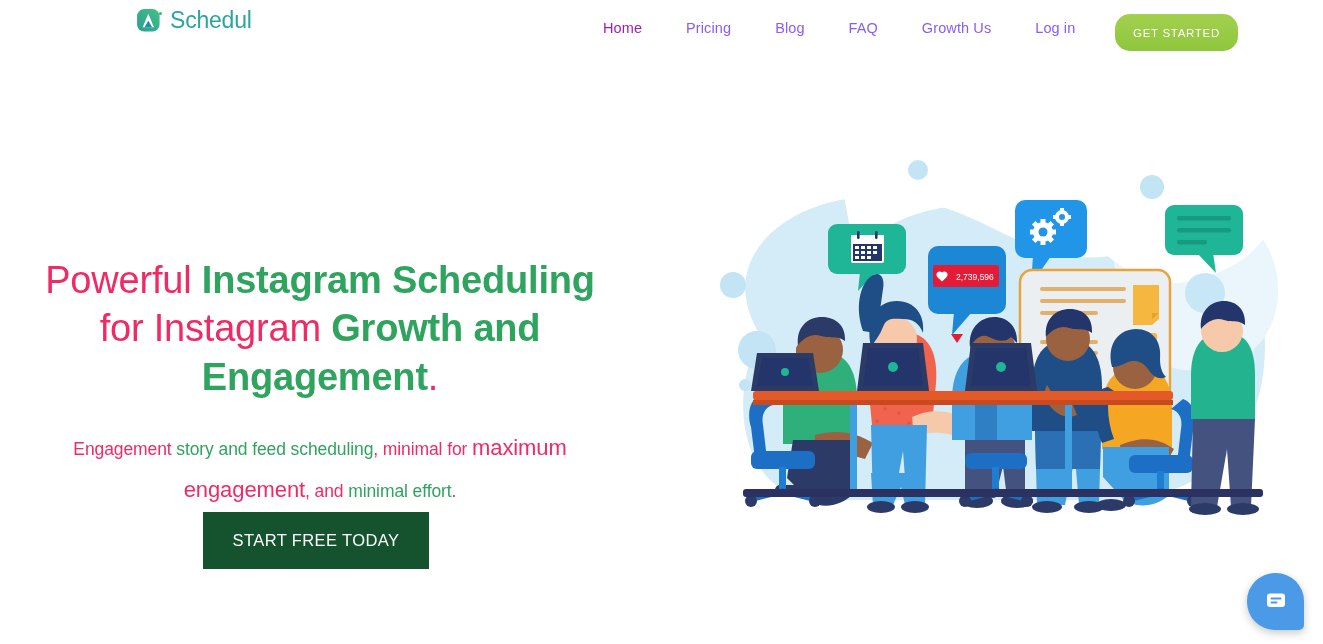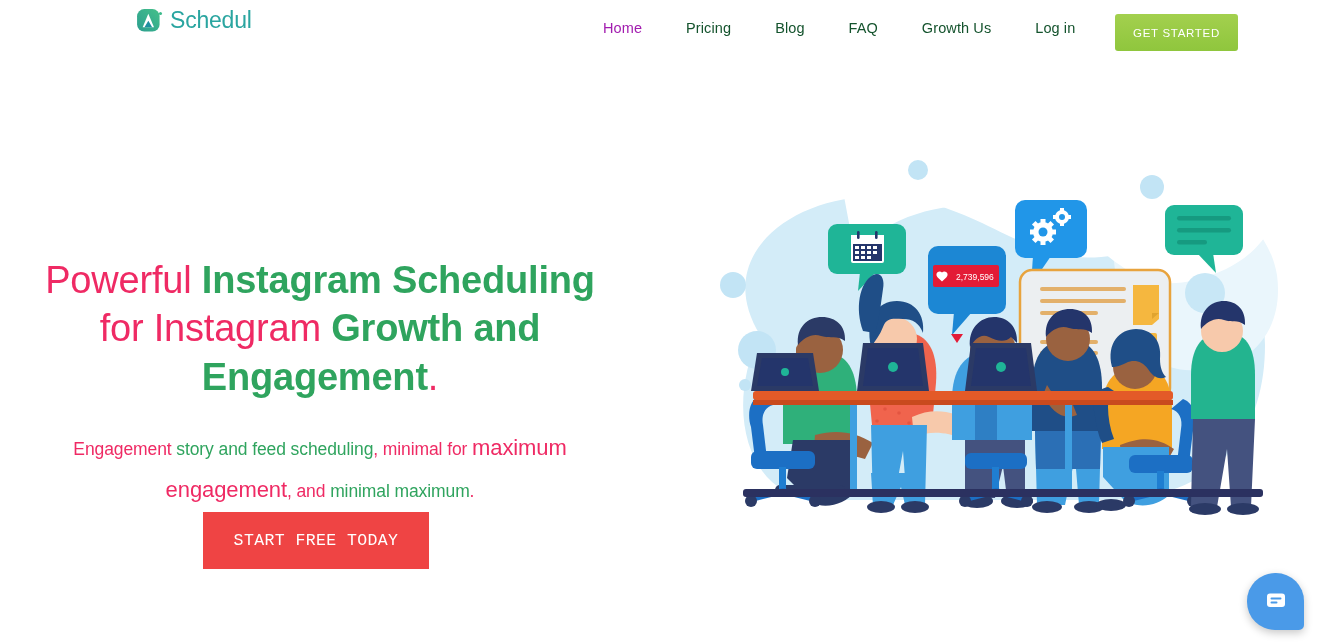--- a/index.html
+++ b/index.html
@@ -49,36 +49,36 @@
 
   .nav {
     position: absolute;
     left: 545px;
     top: 20px;
     display: flex;
     align-items: center;
   }
   .nav-item {
     font-size: 14.5px;
-    color: #14532d;
+    color: #8b5cf6;
     text-decoration: none;
     padding: 0 22px;
     letter-spacing: 0.1px;
     white-space: nowrap;
   }
   .nav-item.active { color: #a21caf; }
 
   .btn-get-started {
     position: absolute;
     left: 1079px;
     top: 14px;
     width: 123px;
     height: 37px;
     border: none;
-    border-radius: 3px;
+    border-radius: 15px;
     background: linear-gradient(to bottom, #a3d04e 0%, #8fc63d 100%);
     color: #ffffff;
     font-size: 11.5px;
     font-family: "Liberation Sans", sans-serif;
     letter-spacing: 0.7px;
     cursor: pointer;
   }
 
   
   .hero-left {
@@ -109,24 +109,24 @@
   .subhead .g { color: #2fa45e; font-weight: normal; }
   .subhead .big { font-size: 22px; }
 
   .btn-start {
     position: absolute;
     left: 203px;
     top: 272px;
     width: 226px;
     height: 57px;
     border: none;
-    background: #ef4444;
+    background: #14532d;
     color: #ffffff;
     font-size: 16.5px;
-    font-family: Liberation Mono, monospace;
+    font-family: Liberation Sans, sans-serif;
     letter-spacing: 0.4px;
     cursor: pointer;
   }
 
   
   .illustration {
     position: absolute;
     left: 665px;
     top: 95px;
     width: 620px;
@@ -184,21 +184,21 @@
       <a class="nav-item" href="#">Growth Us</a>
       <a class="nav-item" href="#">Log in</a>
     </nav>
 
     <button class="btn-get-started">GET STARTED</button>
   </div>
 
   <div class="hero-left">
     <h1 class="headline"><span>Powerful </span><span class="g">Instagram Scheduling</span><span> for Instagram </span><span class="g">Growth and Engagement</span><span>.</span></h1>
 
-    <p class="subhead"><span>Engagement </span><span class="g">story and feed scheduling</span><span>, minimal for </span><span class="big">maximum engagement</span><span>, and </span><span class="g">minimal maximum</span><span>.</span></p>
+    <p class="subhead"><span>Engagement </span><span class="g">story and feed scheduling</span><span>, minimal for </span><span class="big">maximum engagement</span><span>, and </span><span class="g">minimal effort</span><span>.</span></p>
 
     <button class="btn-start">START FREE TODAY</button>
   </div>
 
   <div class="illustration">
     <svg width="620" height="430" viewBox="0 0 620 430">
 
       <path d="M95 240 C 40 150, 150 85, 250 105 C 330 120, 370 175, 450 160
                C 540 143, 600 175, 600 250 C 600 330, 560 400, 450 405
                L 150 405 C 80 400, 60 310, 95 240 Z" fill="#d3ecf8"></path>

